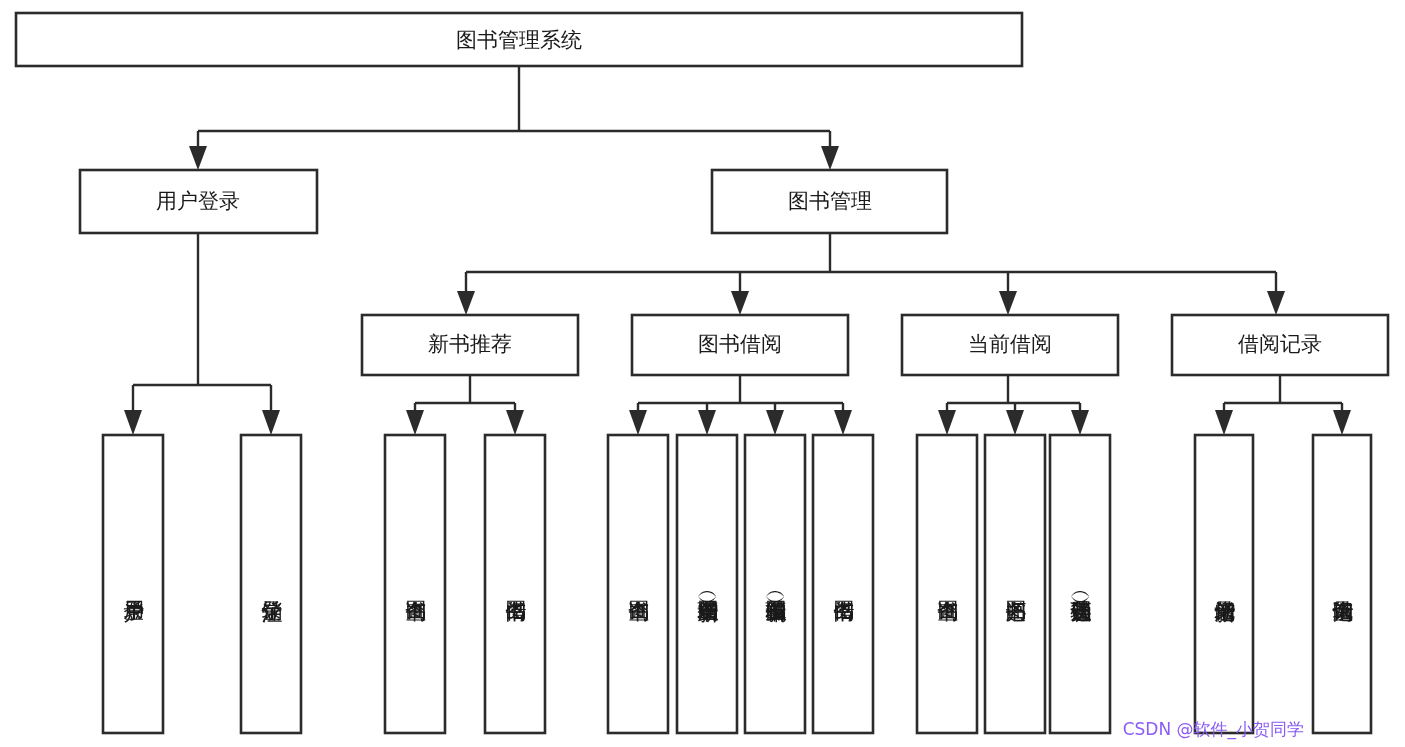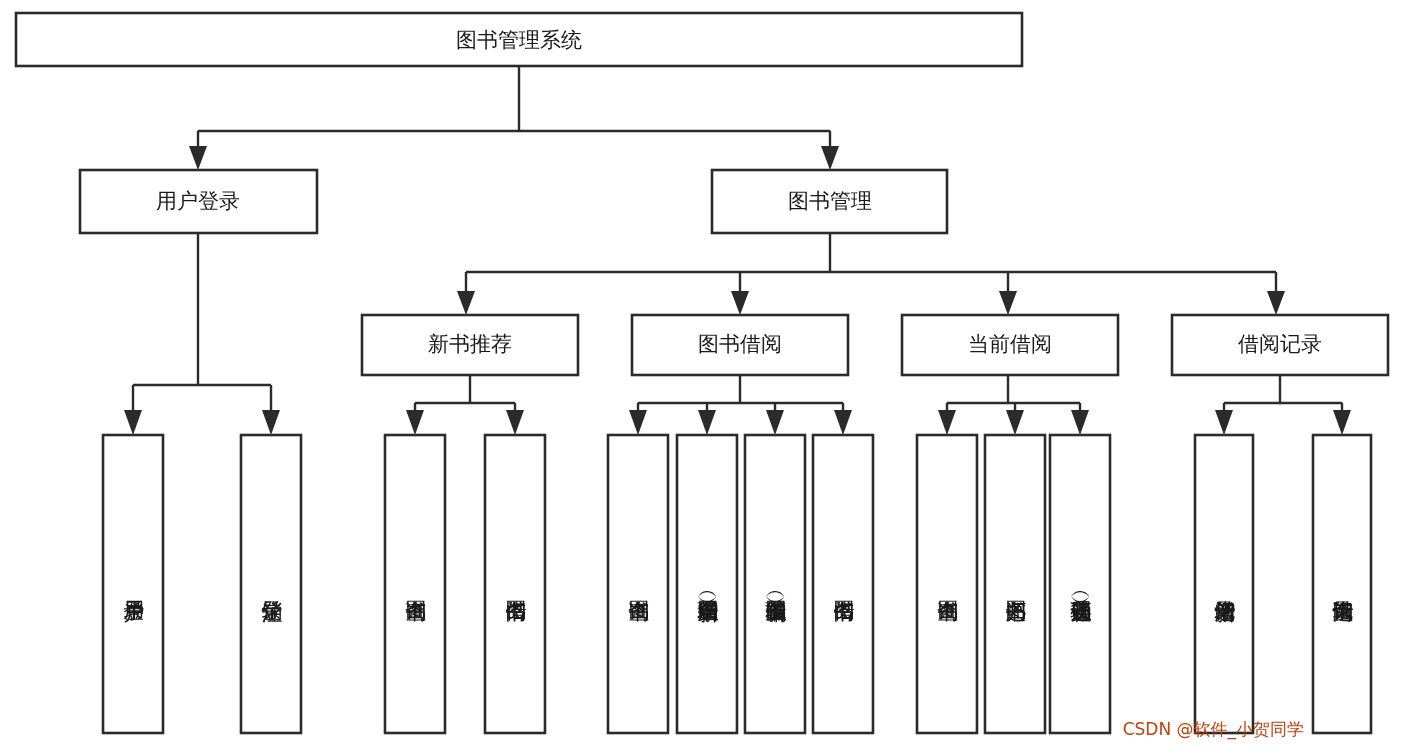--- a/index.html
+++ b/index.html
@@ -53,21 +53,21 @@
     writing-mode: vertical-rl;
     glyph-orientation-vertical: 0;
     text-anchor: middle;
   }
   .watermark {
     position: absolute;
     right: 12px;
     bottom: 6px;
     font-family: "DejaVu Sans", "Liberation Sans", sans-serif;
     font-size: 17px;
-    color: #c2410c;
+    color: #8b5cf6;
     white-space: nowrap;
     user-select: none;
   }
 </style>
 </head>
 <body>
 
 <div id="diagram-root">
 
   <svg class="flow" viewBox="0 0 1405 747">

